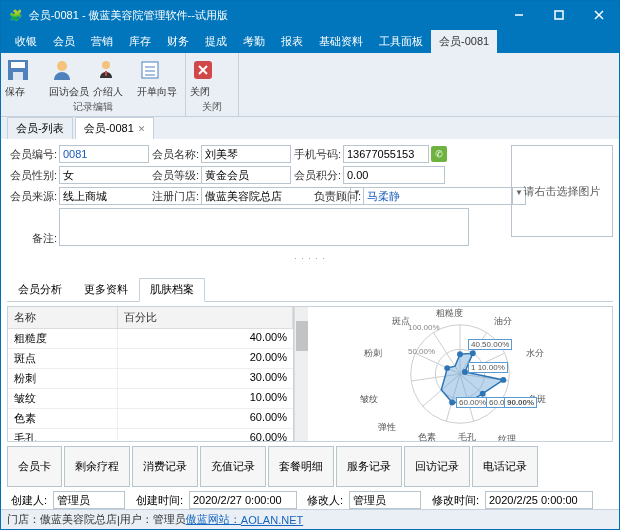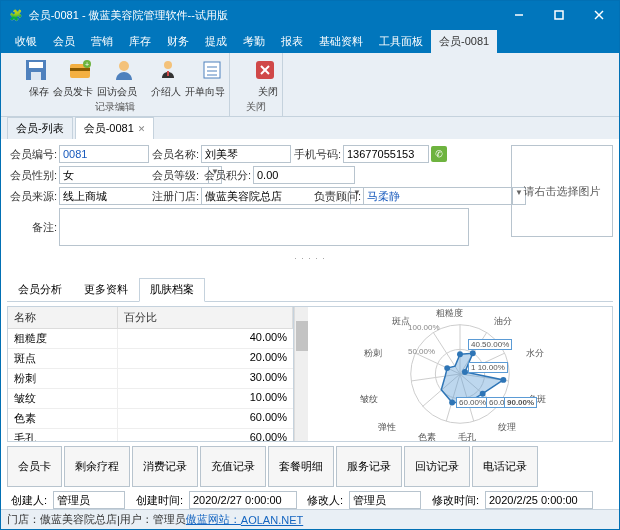--- a/index.html
+++ b/index.html
@@ -6,21 +6,21 @@
   body { width: 620px; height: 530px; border: 1px solid #0270b4; background: #fff; font-size: 11px; overflow: hidden; position: relative; }
   .titlebar { height: 28px; background: #0176bc; color: #fff; display: flex; align-items: center; padding-left: 8px; font-size: 11px; }
   .titlebar .spacer { flex: 1; }
   .win-btn { width: 40px; height: 28px; display: flex; align-items: center; justify-content: center; color: #fff; }
   .menubar { height: 24px; background: #0176bc; display: flex; align-items: center; padding: 0 6px; color: #fff; font-size: 11px; }
   .menu-item { padding: 4px 8px; cursor: pointer; }
   .menu-item.active { background: #e9eff5; color: #333; }
   .ribbon { height: 64px; background: #e9eff5; border-bottom: 1px solid #c5d2dd; display: flex; }
   .rib-group { display: flex; flex-direction: column; align-items: center; border-right: 1px solid #c5d2dd; padding: 0 4px; }
   .rib-row { display: flex; flex: 1; }
-  .rib-btn { width: 44px; display: flex; flex-direction: column; align-items: flex-end; justify-content: flex-start; padding-top: 4px; cursor: pointer; font-size: 10px; color: #333; }
+  .rib-btn { width: 44px; display: flex; flex-direction: column; align-items: flex-start; justify-content: flex-start; padding-top: 4px; cursor: pointer; font-size: 10px; color: #333; }
   .rib-btn .ic { width: 26px; height: 26px; margin-bottom: 2px; display:flex;align-items:center;justify-content:center; }
   .rib-label { font-size: 10px; color: #555; padding-bottom: 2px; }
   .doc-tabs { height: 22px; background: #e9eff5; display: flex; align-items: flex-end; padding-left: 6px; font-size: 11px; }
   .doc-tab { padding: 3px 8px; border: 1px solid #c5d2dd; border-bottom: none; background: #fff; margin-right: 2px; display:flex; align-items:center; gap:4px;}
   .doc-tab.inactive { background: #e9eff5; }
   .content { padding: 6px; background: #fff; }
   .form-row { display: flex; align-items: center; margin-bottom: 3px; font-size: 11px; color: #333; }
   .lbl { width: 52px; text-align: right; padding-right: 2px; }
   .inp { border: 1px solid #b8c4ce; height: 18px; padding: 8px 3px; font-size: 11px; background: #fff; }
   .inp.ro { color: #185abd; }
@@ -98,31 +98,20 @@
               <rect x="2" y="2" width="20" height="20" fill="#4f81bd"></rect>
               <rect x="5" y="4" width="14" height="6" fill="#fff"></rect>
               <rect x="7" y="14" width="10" height="8" fill="#dce6f2"></rect>
             </svg>
           </span>
           <span>保存</span>
         </div>
       <div class="rib-btn">
           <span class="ic">
             <svg width="24" height="24">
-              <rect x="2" y="6" width="20" height="14" rx="2" fill="#f4b042"></rect>
-              <rect x="2" y="10" width="20" height="3" fill="#8a5a00"></rect>
-              <circle cx="19" cy="6" r="4" fill="#6eb33f"></circle>
-              <text x="19" y="9" font-size="7" fill="#fff" text-anchor="middle">+</text>
-            </svg>
-          </span>
-          <span>会员发卡</span>
-        </div>
-      <div class="rib-btn">
-          <span class="ic">
-            <svg width="24" height="24">
               <circle cx="12" cy="8" r="5" fill="#f4c27a"></circle>
               <path d="M4 22c0-5 4-8 8-8s8 3 8 8" fill="#4f81bd"></path>
             </svg>
           </span>
           <span>回访会员</span>
         </div>
       <div class="rib-btn">
           <span class="ic">
             <svg width="24" height="24">
               <circle cx="12" cy="7" r="4" fill="#f4c27a"></circle>
@@ -188,20 +177,21 @@
         <span class="phone-ic">✆</span>
       </div>
 
       <div class="form-row">
         <span class="lbl">会员性别:</span>
         <div style="display:flex;width:90px;">
             <input class="inp" style="flex: 1 1 0%; border-right: none;" value="女">
             <span class="inp dd-tri">▼</span>
           </div>
         <span class="lbl">会员等级:</span>
+        <input class="inp" style="width: 90px;" value="黄金会员">
         <span class="lbl">会员积分:</span>
         <input class="inp" style="width: 102px;" value="0.00">
       </div>
 
       <div class="form-row">
         <span class="lbl">会员来源:</span>
         <div style="display:flex;width:90px;">
             <input class="inp" style="flex: 1 1 0%; border-right: none;" value="线上商城">
             <span class="inp dd-tri">▼</span>
           </div>
@@ -210,21 +200,21 @@
             <input class="inp" style="flex: 1 1 0%; border-right: none;" value="傲蓝美容院总店">
             <span class="inp dd-tri">▼</span>
           </div>
         <span class="lbl" style="width:56px">负责顾问:</span>
         <div style="display:flex;width:86px;">
             <input class="inp ro" style="flex: 1 1 0%; border-right: none;" value="马柔静">
             <span class="inp dd-tri">▼</span>
           </div>
       </div>
 
-      <div class="form-row" style="align-items:center;">
+      <div class="form-row" style="align-items:flex-end;">
         <span class="lbl">备注:</span>
         <textarea class="inp" style="width: 410px; height: 38px; resize: none;"></textarea>
       </div>
     </div>
     <div class="photo-box">
       <span>请右击选择图片</span>
     </div>
   </div>
 
   <div class="divider-dots">. . . . .</div>
@@ -299,21 +289,21 @@
               <circle cx="8" cy="29" r="3"></circle>
               <circle cx="-8" cy="29" r="3"></circle>
               <circle cx="-13" cy="-6" r="3"></circle>
             </g>
         </g>
       </svg>
       <span class="chart-label" style="left:128px;top:0;">粗糙度</span>
       <span class="chart-label" style="left:186px;top:8px;">油分</span>
       <span class="chart-label" style="left:218px;top:40px;">水分</span>
       <span class="chart-label" style="left:220px;top:86px;">色斑</span>
-      <span class="chart-label" style="left:190px;top:114px;">纹理</span>
+      <span class="chart-label" style="left:190px;top:126px;">纹理</span>
       <span class="chart-label" style="left:150px;top:124px;">毛孔</span>
       <span class="chart-label" style="left:110px;top:124px;">色素</span>
       <span class="chart-label" style="left:70px;top:114px;">弹性</span>
       <span class="chart-label" style="left:52px;top:86px;">皱纹</span>
       <span class="chart-label" style="left:56px;top:40px;">粉刺</span>
       <span class="chart-label" style="left:84px;top:8px;">斑点</span>
       <span class="chart-label" style="left:100px;top:40px;font-size:8px;color:#888;">50.00%</span>
       <span class="chart-label" style="left:100px;top:16px;font-size:8px;color:#888;">100.00%</span>
 
       <span class="chart-label" style="left:160px;top:32px;background:#fff;border:1px solid #5b9bd5;padding:0 2px;font-size:8px;">40.50.00%</span>

